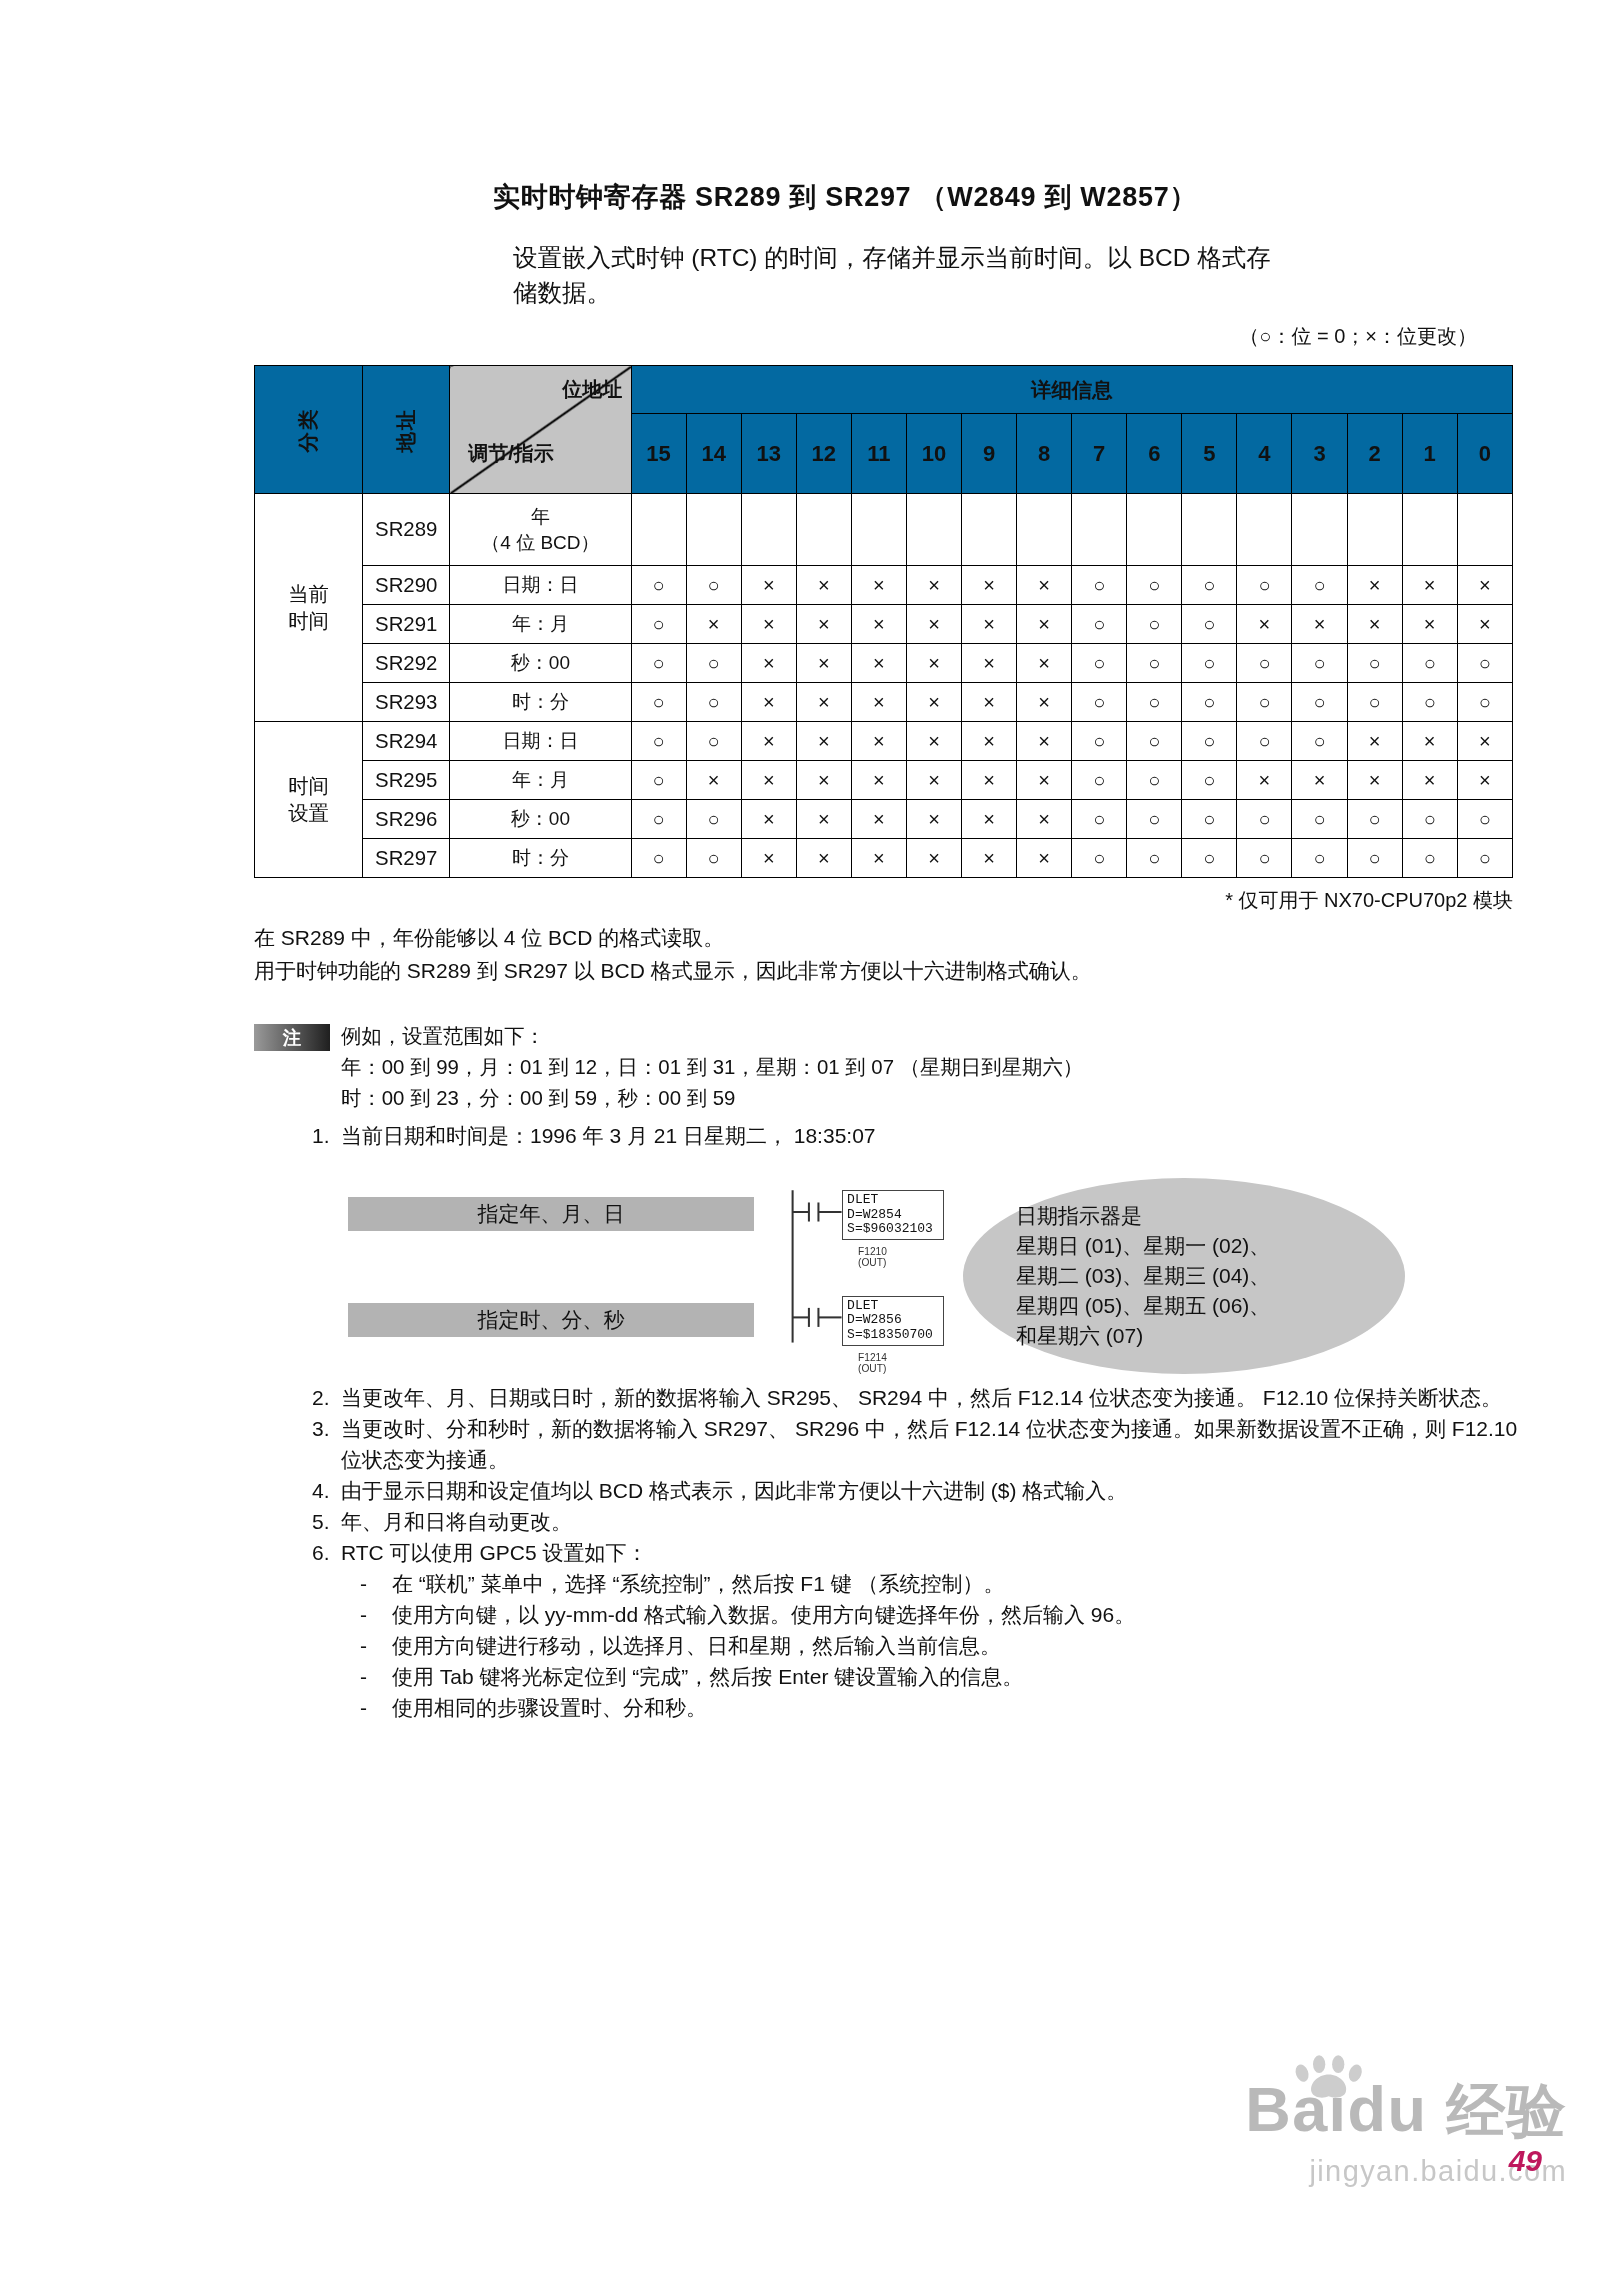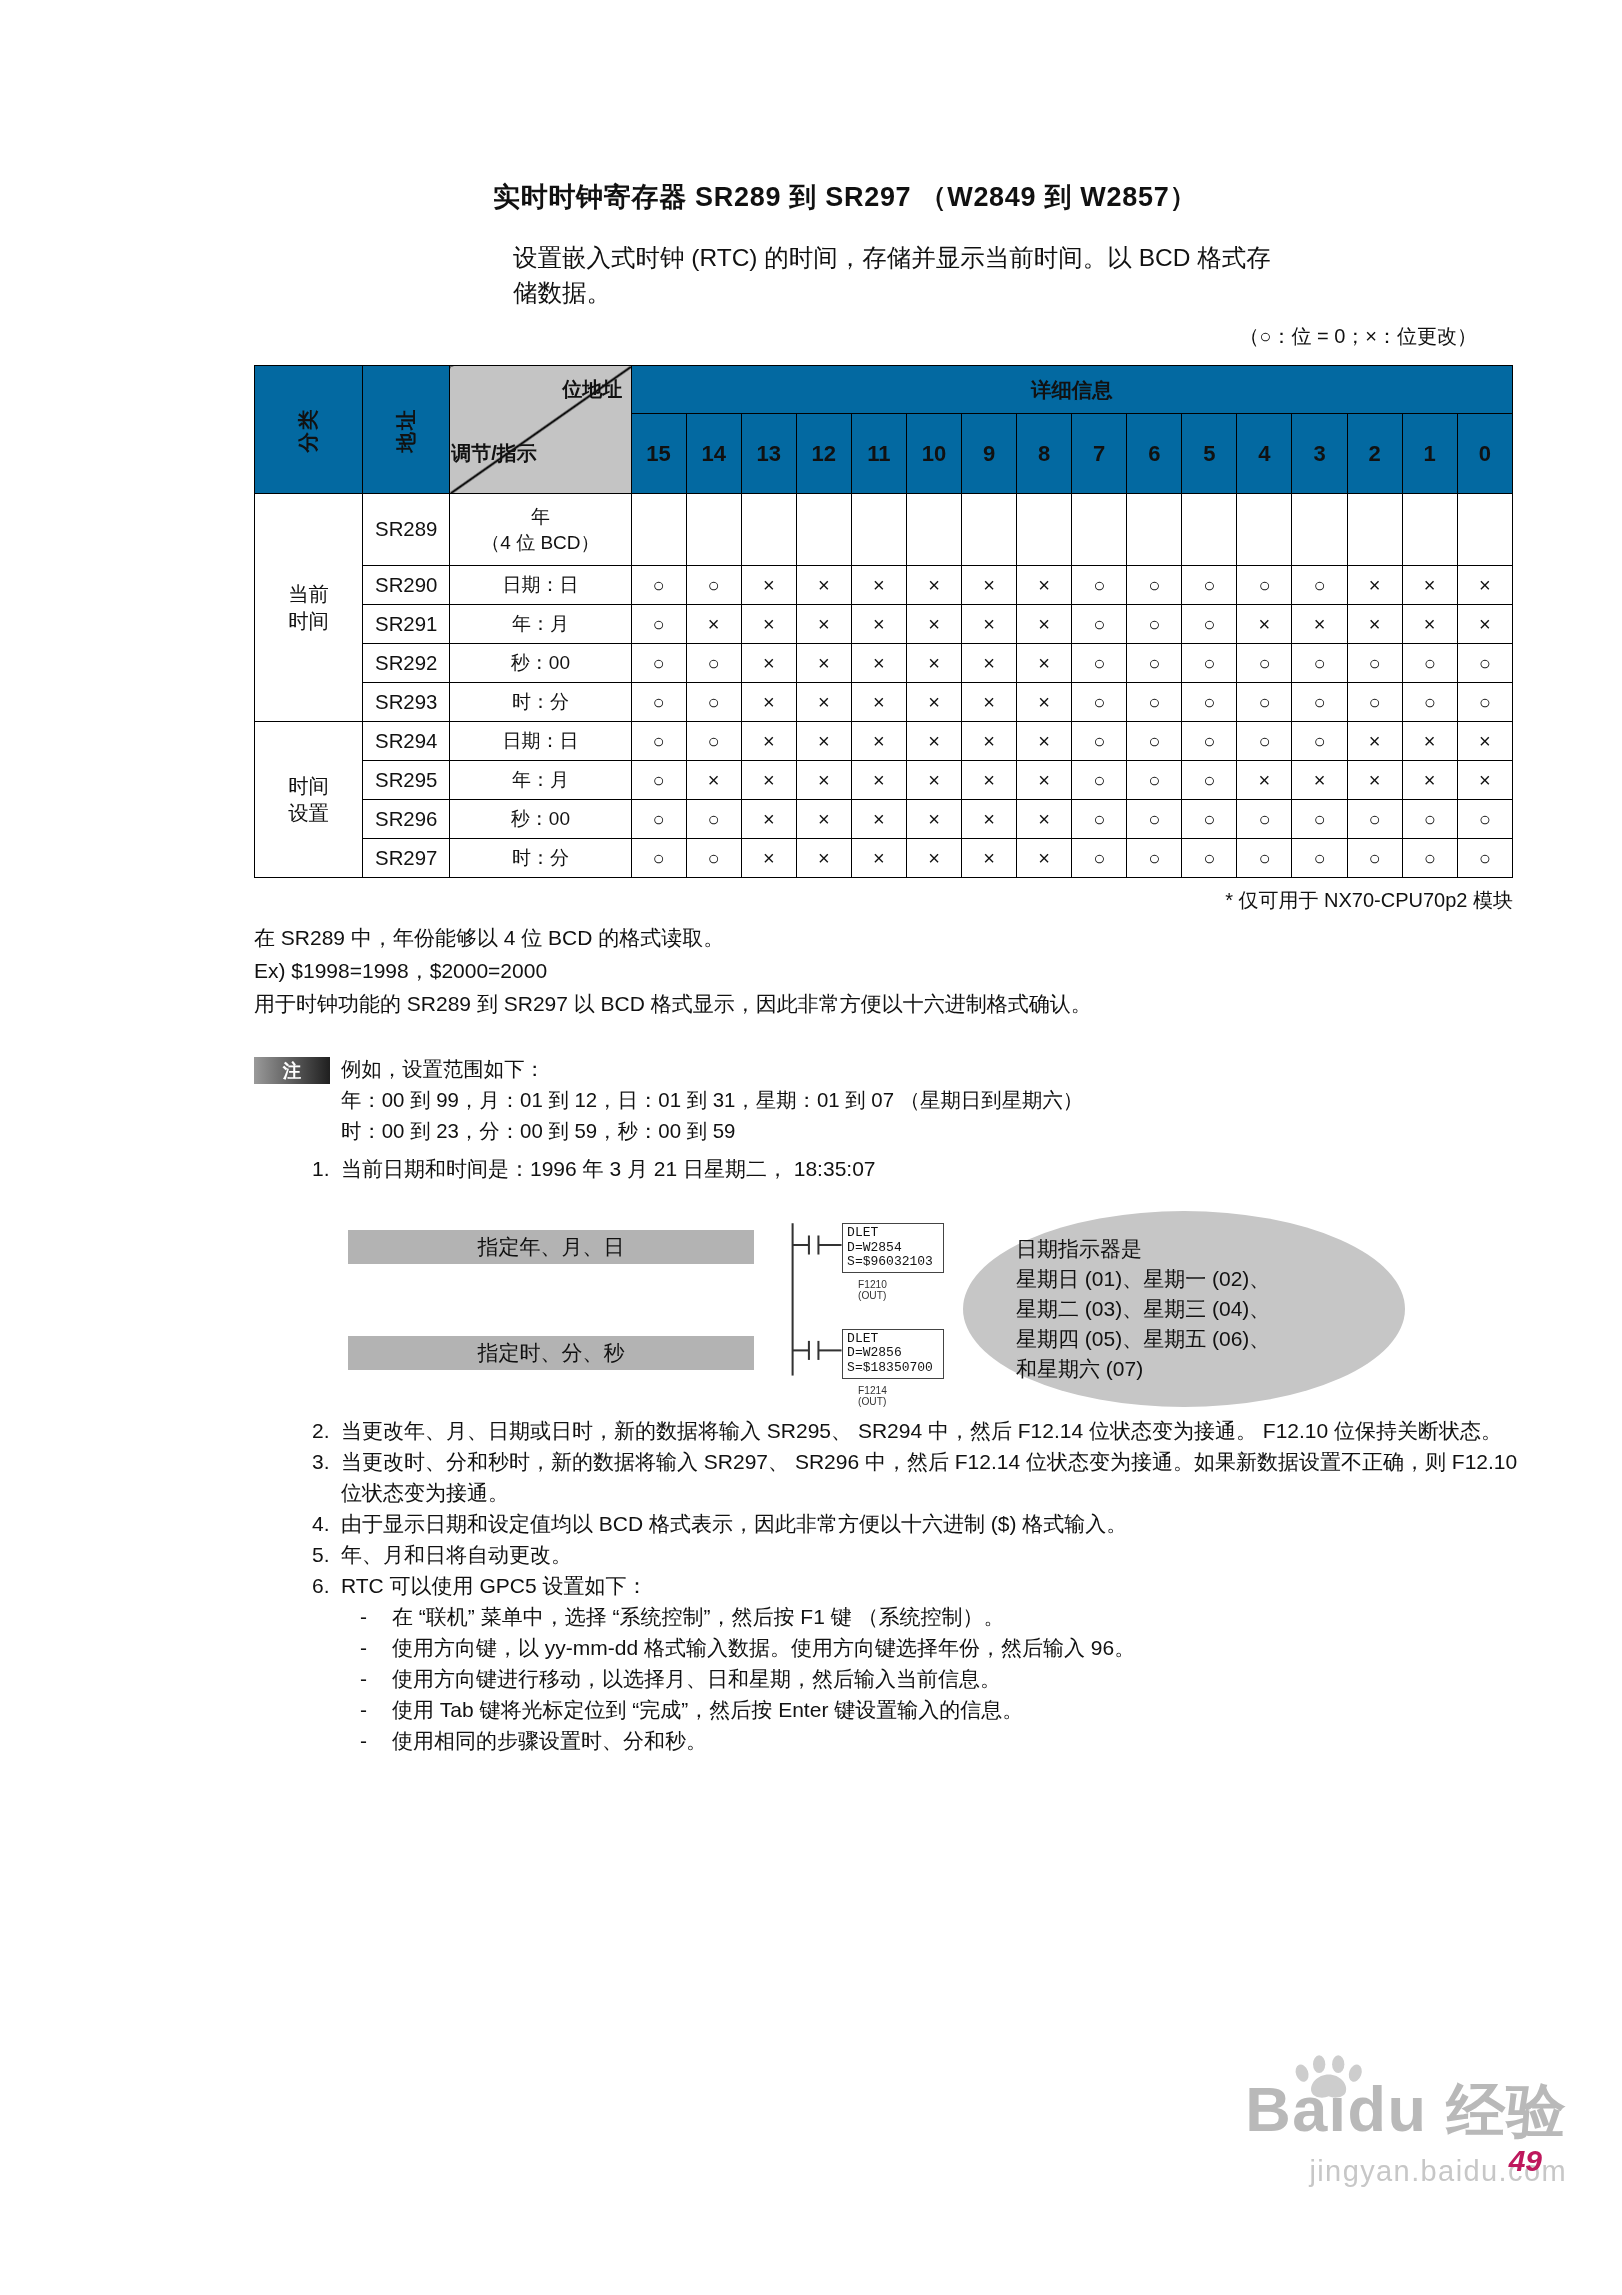--- a/index.html
+++ b/index.html
@@ -17,21 +17,21 @@
   tr.hr1{height:48px;}
   tr.hr2{height:80px;}
   tr.datarow{height:39px;}
   tr.tall{height:72px;}
   .hd{background:#0369a1;font-weight:bold;font-size:20.4px;}
   .bitnum{font-size:22px;}
   .vert{display:inline-block;transform:rotate(-90deg);white-space:nowrap;font-size:20.4px;letter-spacing:2px;}
   .diag{position:relative;background-color:#c4c4c4;
     background-image:linear-gradient(to bottom right,transparent calc(50% - 1.4px),#000 calc(50% - 0.7px),#000 calc(50% + 0.7px),transparent calc(50% + 1.4px));}
   .diag-tr{position:absolute;top:9.5px;right:8.2px;font-size:20px;font-weight:bold;}
-  .diag-bl{position:absolute;bottom:26px;left:1px;font-size:20px;font-weight:bold;}
+  .diag-bl{position:absolute;bottom:26px;left:18px;font-size:20px;font-weight:bold;}
   .grp{font-size:20.4px;line-height:27px;background:#fff;}
   .addr{font-size:20.4px;}
   .desc{font-size:19px;line-height:26px;}
   .mark{font-size:20px;}
 
   .footnote{position:absolute;left:254px;top:887px;width:1259px;text-align:right;font-size:20px;}
 
   .content{position:absolute;left:254px;top:921px;width:1268px;font-size:21px;line-height:31px;}
   .para{line-height:33px;}
 
@@ -317,21 +317,20 @@
           <td class="mark">○</td>
         </tr>
       </tbody>
     </table>
 </div>
 
 <div class="footnote">* 仅可用于 NX70-CPU70p2 模块</div>
 
 <div class="content">
   <div class="para">在 SR289 中，年份能够以 4 位 BCD 的格式读取。</div>
-  <div class="para">Ex) $1998=1998，$2000=2000</div>
   <div class="para">用于时钟功能的 SR289 到 SR297 以 BCD 格式显示，因此非常方便以十六进制格式确认。</div>
 
   <div class="note-block">
     <div class="note-label">注</div>
     <div class="note-lines">
       <div>例如，设置范围如下：</div>
       <div>年：00 到 99，月：01 到 12，日：01 到 31，星期：01 到 07 （星期日到星期六）</div>
       <div>时：00 到 23，分：00 到 59，秒：00 到 59</div>
     </div>
   </div>

